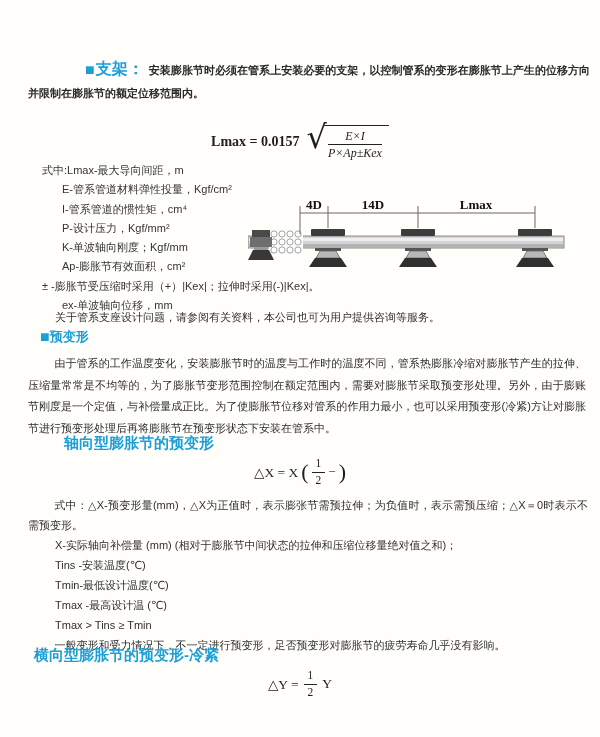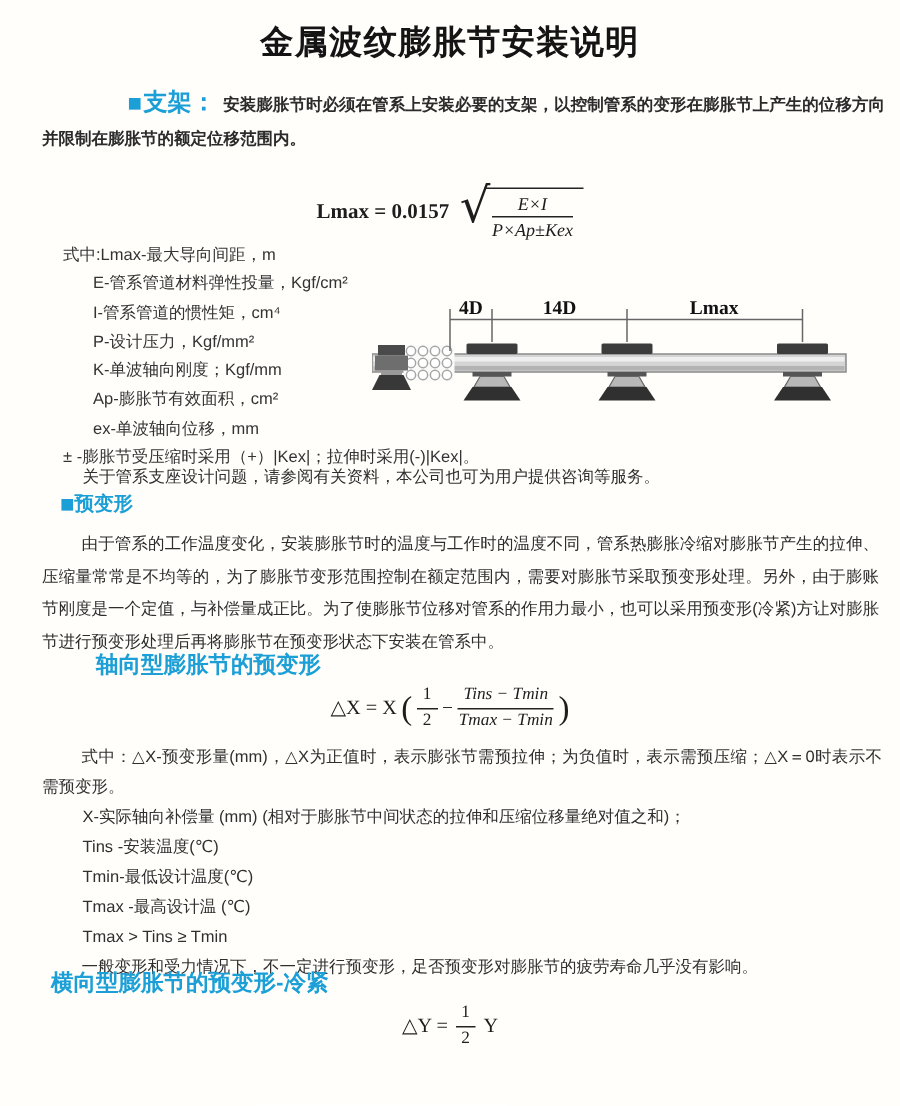--- a/index.html
+++ b/index.html
@@ -73,21 +73,20 @@
   .axial-defs .note { text-indent:2.4em; }
   .lateral-head { top:646px; left:34px; font-size:15px; }
   .f3 { top:669px; gap:5px; }
   .last-line { position:absolute; top:704px; left:28px; width:560px; font-size:11px; color:#2f2f2f; text-indent:2.4em; }
 </style>
 </head>
 <body>
 
 <div class="page">
 
-  <div class="title">金属波纹膨胀节安装说明</div>
 
   <p class="sec1-para"><span class="marker">■</span><span class="sec-head-label">支架：</span><span>安装膨胀节时必须在管系上安装必要的支架，以控制管系的变形在膨胀节上产生的位移方向并限制在膨胀节的额定位移范围内。</span></p>
 
 
   <div class="formula-row f1">
     <span class="f1-lhs">Lmax = 0.0157</span>
     <span class="sqrt">
       <span class="sqrt-rad">√</span>
       <span class="sqrt-box">
         <span class="frac">
@@ -98,22 +97,22 @@
     </span>
   </div>
 
   <div class="defs1">
     <div class="dd flush">式中:Lmax-最大导向间距，m</div>
     <div class="dd">E-管系管道材料弹性投量，Kgf/cm²</div>
     <div class="dd">I-管系管道的惯性矩，cm⁴</div>
     <div class="dd">P-设计压力，Kgf/mm²</div>
     <div class="dd">K-单波轴向刚度；Kgf/mm</div>
     <div class="dd">Ap-膨胀节有效面积，cm²</div>
+    <div class="dd flush">± -膨胀节受压缩时采用（+）|Kex|；拉伸时采用(-)|Kex|。</div>
     <div class="dd">ex-单波轴向位移，mm</div>
-    <div class="dd flush">± -膨胀节受压缩时采用（+）|Kex|；拉伸时采用(-)|Kex|。</div>
   </div>
 
   <div class="sec1-note">关于管系支座设计问题，请参阅有关资料，本公司也可为用户提供咨询等服务。</div>
 
   <svg class="diagram" viewBox="0 0 348 96" xmlns="http://www.w3.org/2000/svg">
 
     <g>
       <rect x="0" y="44" width="316" height="12" fill="#d4d4d4" stroke="#8a8a8a" stroke-width="1"></rect>
       <rect x="1" y="46" width="314" height="3" fill="#efefef"></rect>
       <rect x="1" y="52" width="314" height="3" fill="#b3b3b3"></rect>
@@ -184,24 +183,20 @@
   <div class="sub-head axial-head">轴向型膨胀节的预变形</div>
 
   <div class="formula-row f2">
     <span class="f2-lhs">△X = X</span>
     <span class="paren">(</span>
     <span class="frac upright">
       <span class="frac-num">1</span>
       <span class="frac-den">2</span>
     </span>
     <span class="f2-op">−</span>
-    <span class="frac small">
-      <span class="frac-num">Tins − Tmin</span>
-      <span class="frac-den">Tmax − Tmin</span>
-    </span>
     <span class="paren">)</span>
   </div>
 
   <div class="axial-defs">
     <div class="explain">式中：△X-预变形量(mm)，△X为正值时，表示膨张节需预拉伸；为负值时，表示需预压缩；△X＝0时表示不需预变形。</div>
     <div class="dl">X-实际轴向补偿量 (mm) (相对于膨胀节中间状态的拉伸和压缩位移量绝对值之和)；</div>
     <div class="dl">Tins -安装温度(℃)</div>
     <div class="dl">Tmin-最低设计温度(℃)</div>
     <div class="dl">Tmax -最高设计温 (℃)</div>
     <div class="dl">Tmax &gt; Tins ≥ Tmin</div>

